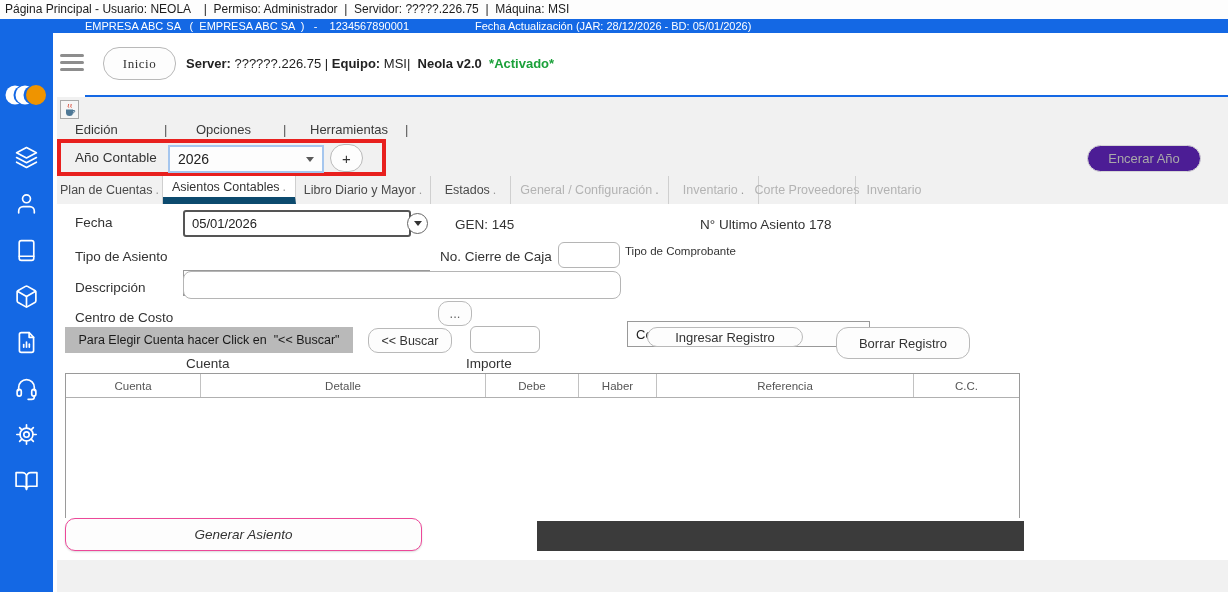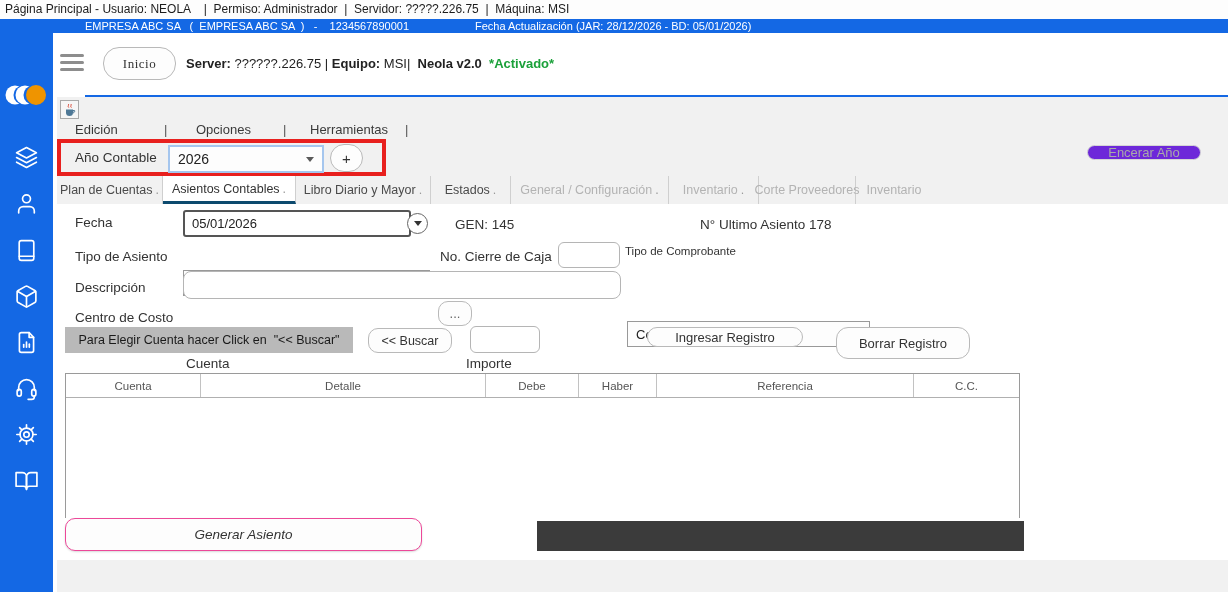--- a/index.html
+++ b/index.html
@@ -51,30 +51,30 @@
   .red-box { left:57px; top:139px; width:329px; height:37px; border:4px solid #e8201e; background:#f1f1f1; }
   .year-label { left:75px; top:150px; font-size:14px; color:#333; }
   .combo { background:#fdfdfd; border:1px solid #999; display:flex; align-items:center;
            padding:12px 8px; cursor:pointer; position:relative; }
   .combo .val { font-size:13px; color:#222; white-space:nowrap; overflow:hidden; }
   .tri { position:absolute; right:8px; top:50%; margin-top:-2px; width:0; height:0;
          border:4px solid transparent; border-top:5px solid #5a5a5a; }
   .year-combo { left:168px; top:145px; width:156px; height:26px; border:2px solid #a5c6ee; }
   .year-combo .val { font-size:14px; }
   .plus-btn { left:330px; top:144px; width:33px; height:28px; font-size:15px; }
-  .encerar-btn { left:1087px; top:145px; width:114px; height:15px; color:#a9a9a9;
-                 border-color:#d5d5d5; background:#6d28d9; }
+  .encerar-btn { left:1087px; top:145px; width:114px; height:27px; color:#a9a9a9;
+                 border-color:#d5d5d5; background:#4c1d95; }
 
   
   .tabs { left:57px; top:176px; height:28px; display:flex; }
   .tab { height:28px; display:flex; align-items:center; justify-content:center; gap:3px;
          font-size:12.5px; color:#4a4a4a; border-right:1px solid #cfcfcf; cursor:pointer;
          white-space:nowrap; }
   .tab .dot { color:#9a9a9a; }
-  .tab.selected { background:#fff; border-bottom:3px solid #0c4a6e; color:#333; }
+  .tab.selected { background:#fff; border-bottom:7px solid #0c4a6e; color:#333; }
   .tab.disabled { color:#b3b3b3; }
 
   
   .flabel { font-size:13.5px; color:#333; position:absolute; }
   .input { position:absolute; background:#fff; border:1px solid #b5b5b5; border-radius:6px;
            font-size:13px; color:#222; padding:0 7px; font-family:inherit; outline:none; }
   .date-input { left:183px; top:210px; width:228px; height:27px; border:2px solid #555;
                 border-radius:3px; }
   .date-arrow { left:407px; top:213px; width:21px; height:21px; border:1.5px solid #666;
                 border-radius:50%; background:#fff; display:flex; align-items:center;

